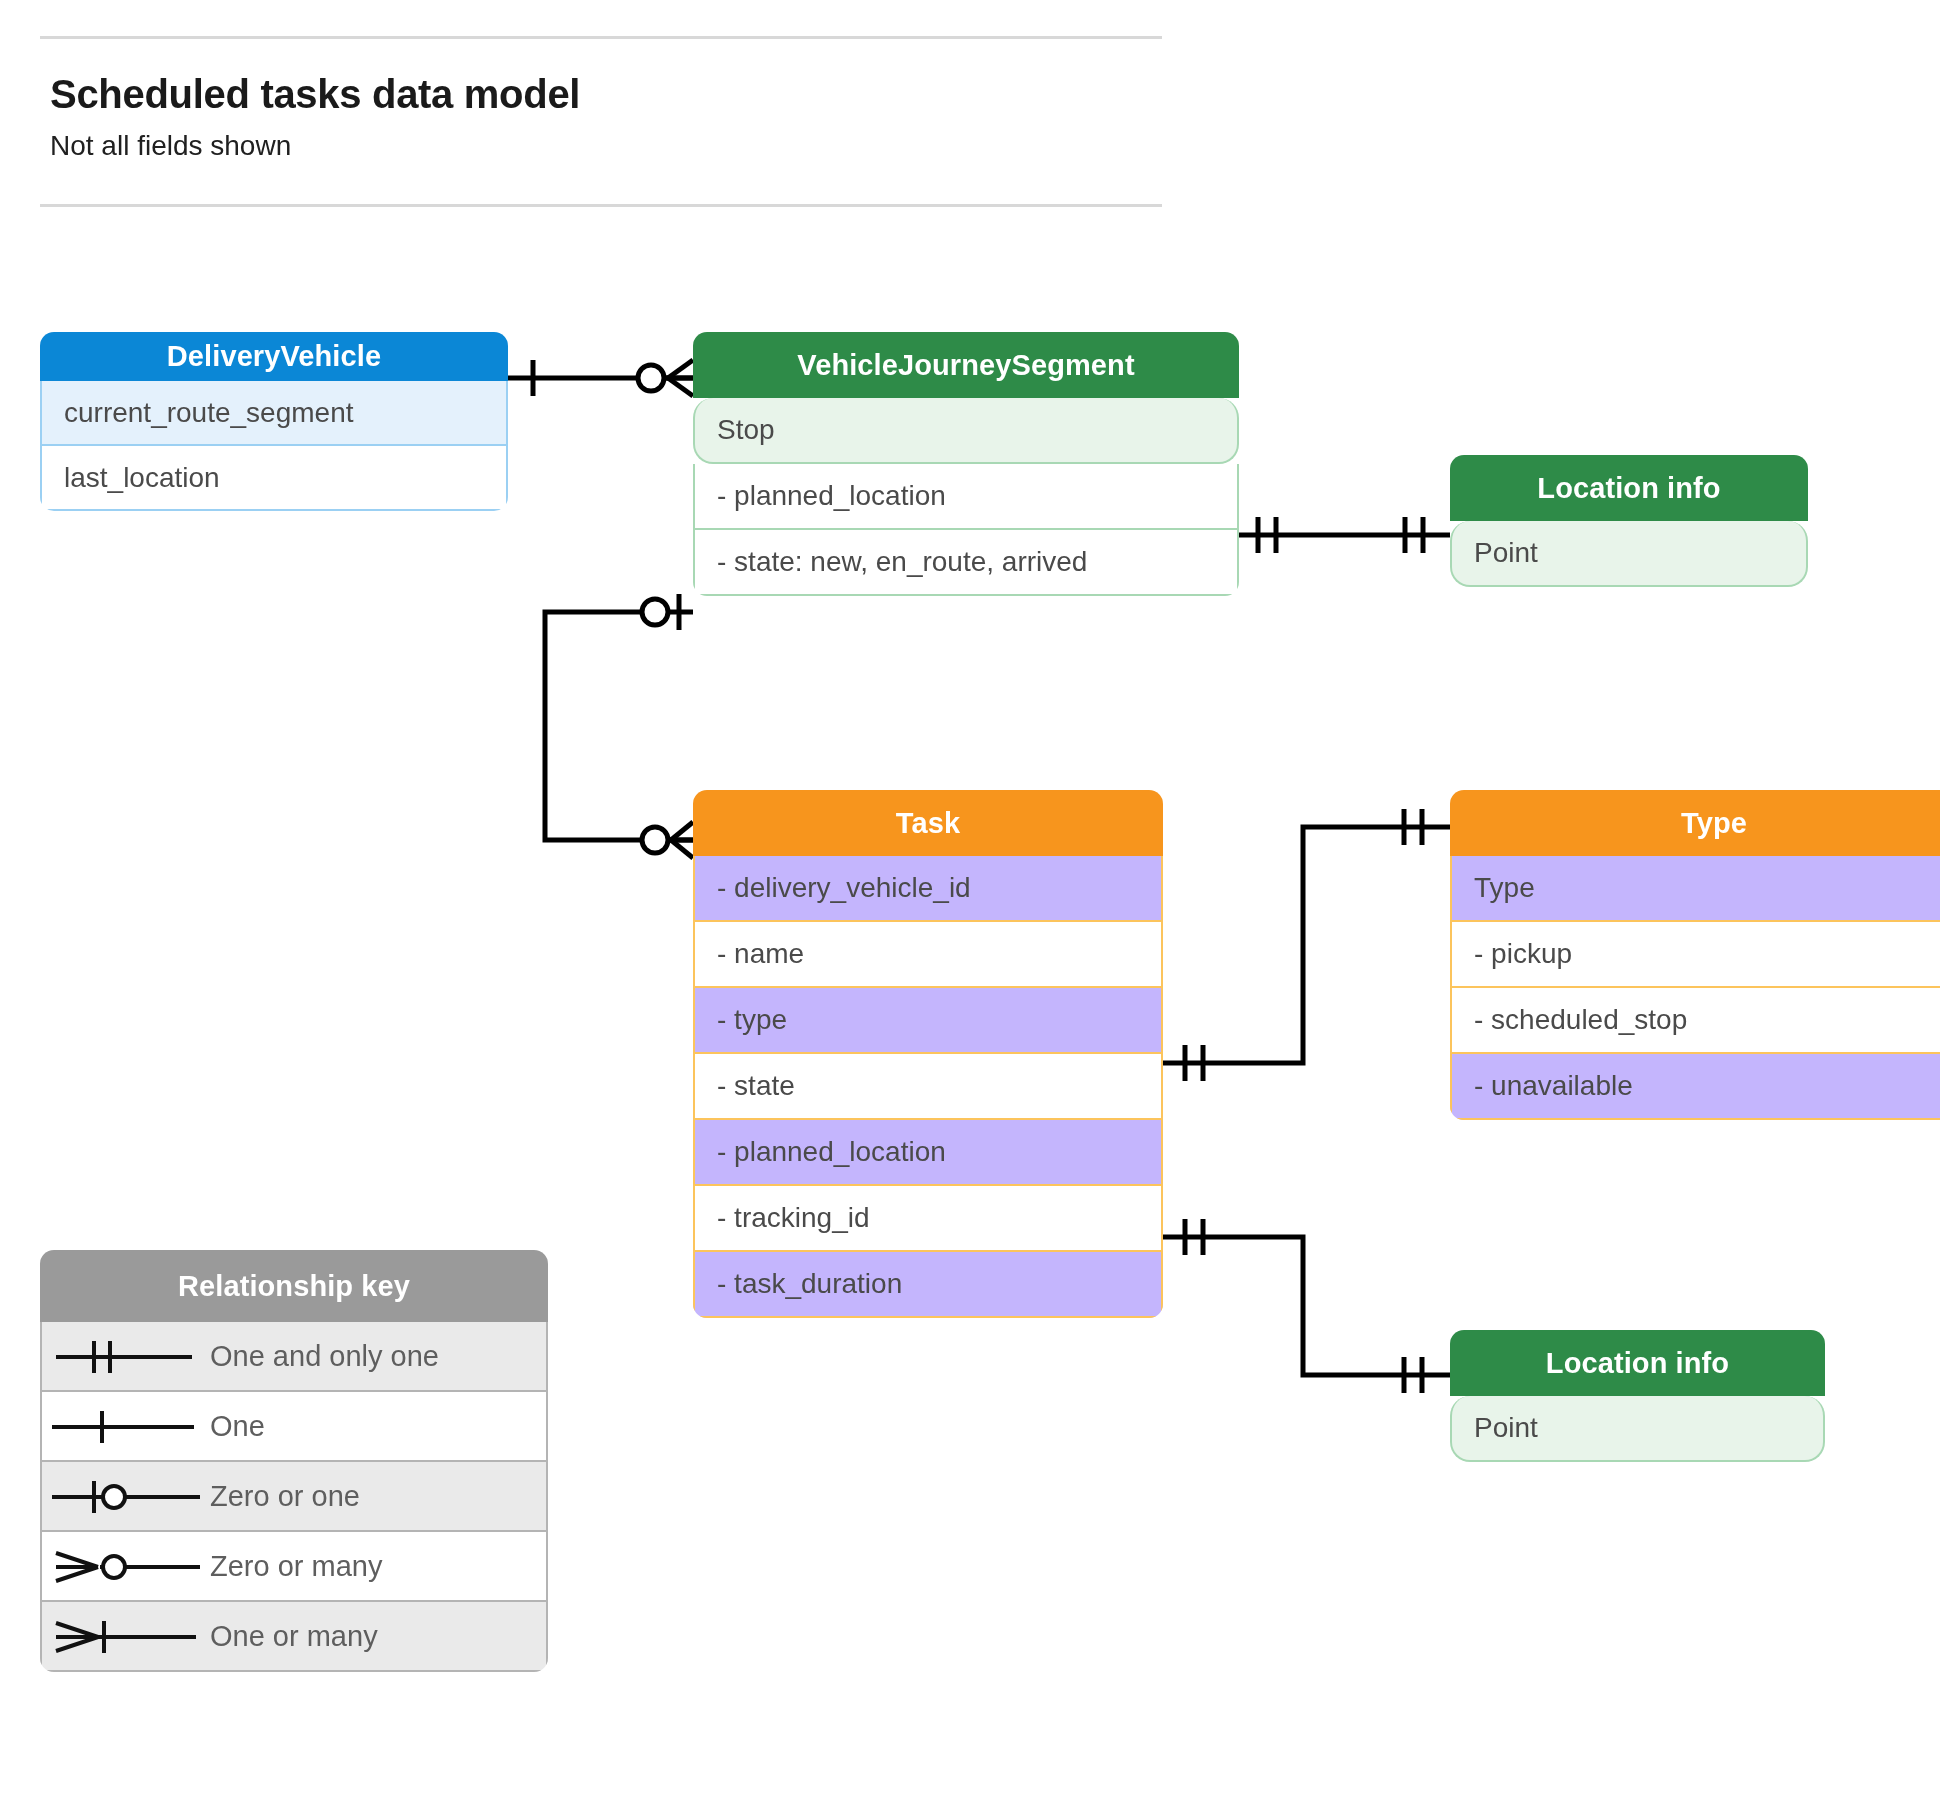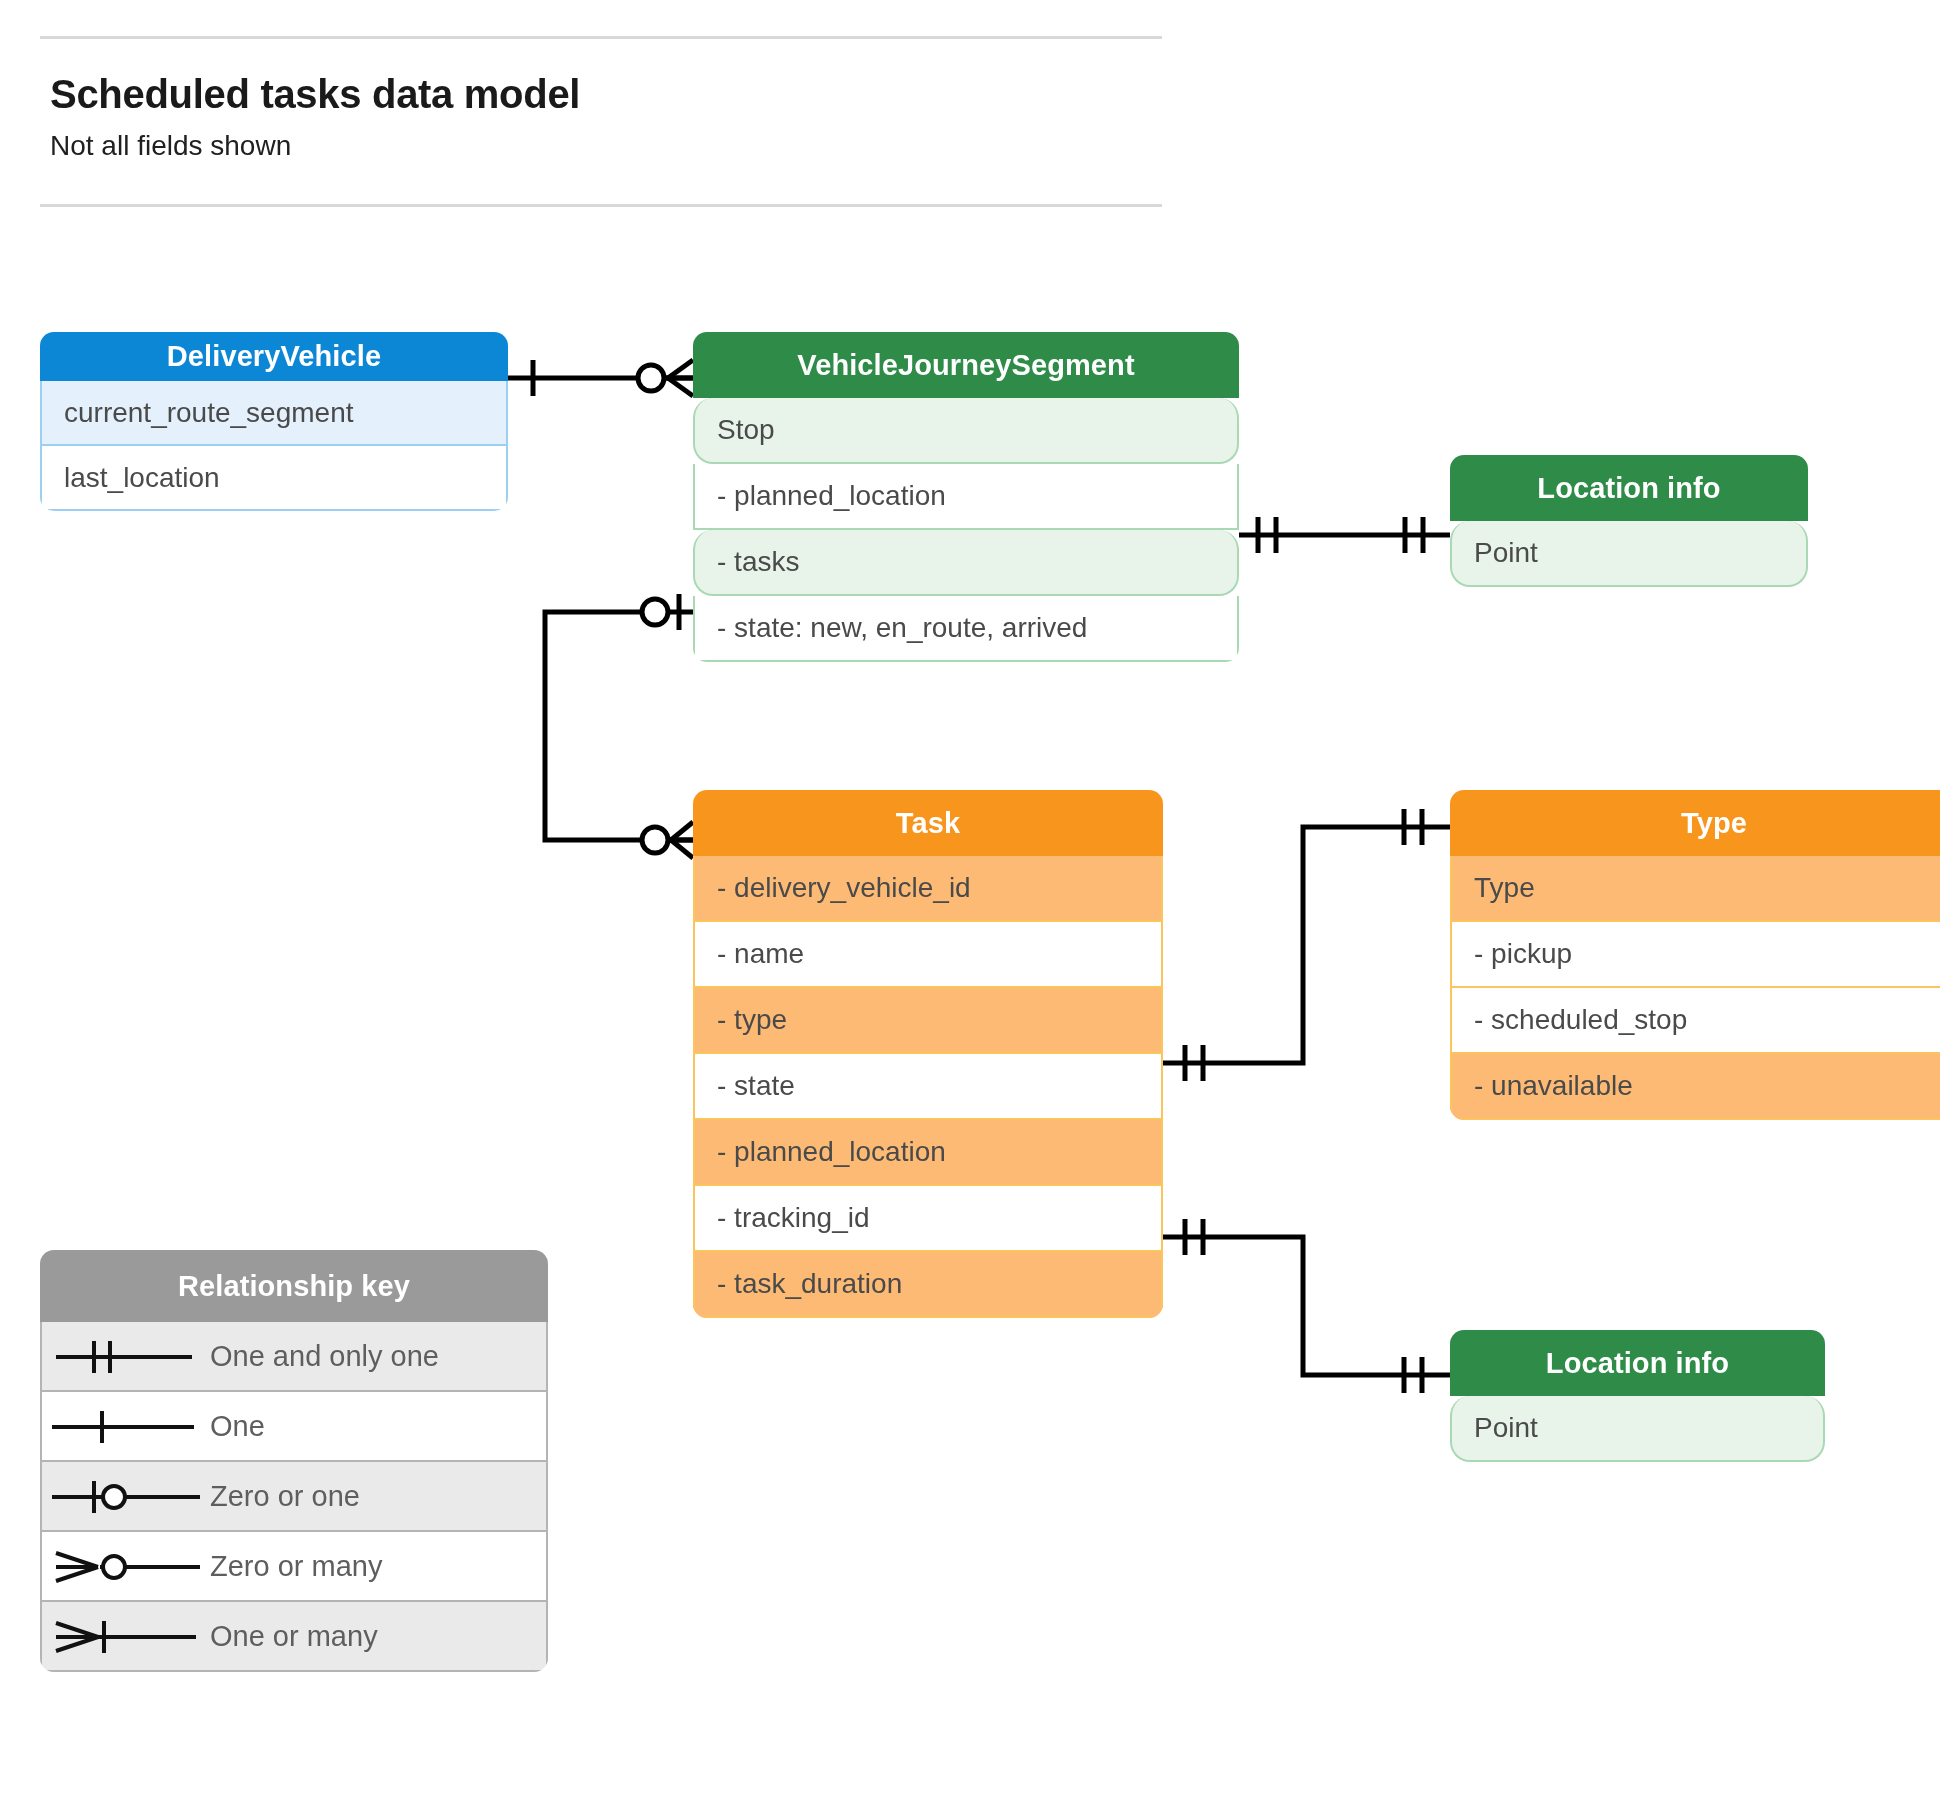--- a/index.html
+++ b/index.html
@@ -86,21 +86,21 @@
   .e-blue .row.alt { background: #e4f1fc; }
 
   
   .e-green .hdr { background: #2e8b48; height: 66px; }
   .e-green .row { height: 66px; border: 2px solid #a8d8b4; border-top: none; background: #ffffff; }
   .e-green .row.alt { background: #e8f4ea; border-radius: 20px; }
 
   
   .e-orange .hdr { background: #f7951d; height: 66px; }
   .e-orange .row { height: 66px; border: 2px solid #fcc45c; border-top: none; background: #ffffff; }
-  .e-orange .row.alt { background: #fdba74; }
+  .e-orange .row.alt { background: #c4b5fd; }
 
   
   .e-gray .hdr { background: #9a9a9a; height: 72px; }
   .e-gray .row { height: 70px; border: 2px solid #b4b4b4; border-top: none; background: #ffffff; padding-left: 0; }
   .e-gray .row.alt { background: #eaeaea; }
 
   
   #box-delivery-vehicle { left: 40px;   top: 332px;  width: 468px; }
   #box-vjs              { left: 693px;  top: 332px;  width: 546px; }
   #box-loc-top          { left: 1450px; top: 455px;  width: 358px; }
@@ -187,21 +187,20 @@
   <div class="entity e-blue" id="box-delivery-vehicle">
     <div class="hdr">DeliveryVehicle</div>
     <div class="row alt">current_route_segment</div>
     <div class="row">last_location</div>
   </div>
 
   <div class="entity e-green" id="box-vjs">
     <div class="hdr">VehicleJourneySegment</div>
     <div class="row alt">Stop</div>
     <div class="row">-  planned_location</div>
-    <div class="row alt">- tasks</div>
     <div class="row">- state: new, en_route, arrived</div>
   </div>
 
   <div class="entity e-green" id="box-loc-top">
     <div class="hdr">Location info</div>
     <div class="row alt">Point</div>
   </div>
 
   <div class="entity e-orange" id="box-task">
     <div class="hdr">Task</div>

